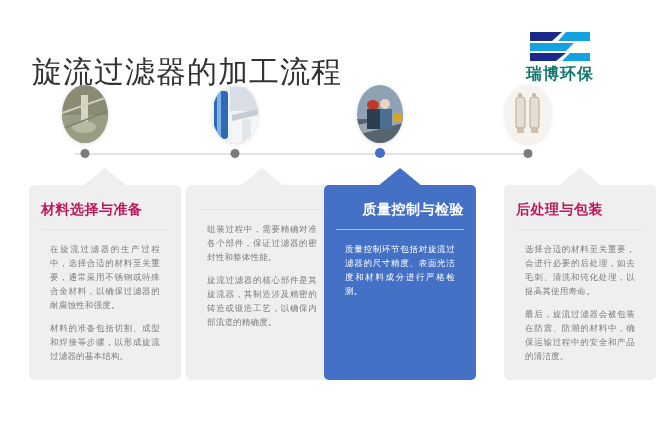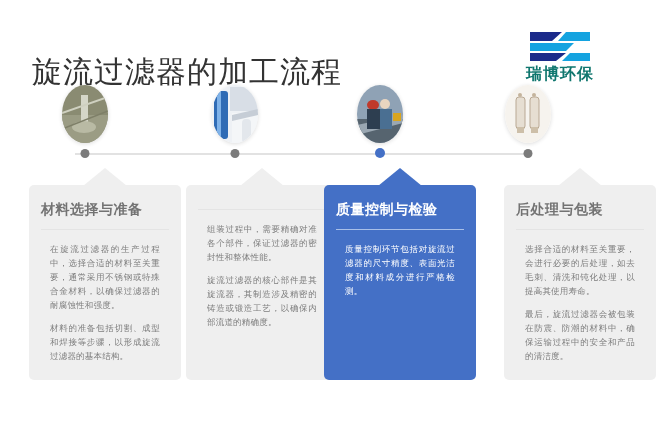--- a/index.html
+++ b/index.html
@@ -119,25 +119,25 @@
     width: 0; height: 0;
     border-left: 22px solid transparent;
     border-right: 22px solid transparent;
     border-bottom: 18px solid #efefef;
   }
   .card.active .card-pointer { border-bottom-color: #4470c6; }
 
   .card-title {
     font-size: 14px;
     font-weight: bold;
-    color: #737373;
+    color: #be185d;
     line-height: 20px;
     letter-spacing: 0.5px;
   }
-  .card.active .card-title { color: #ffffff; }
+  .card.active .card-title { color: #ffffff; text-align: right; }
 
   .card-rule {
     margin-top: 10px;
     margin-bottom: 12px;
     height: 1px;
     background: #e4e4e4;
     width: 100%;
   }
   .card.active .card-rule { background: #a9c0e8; }
 

